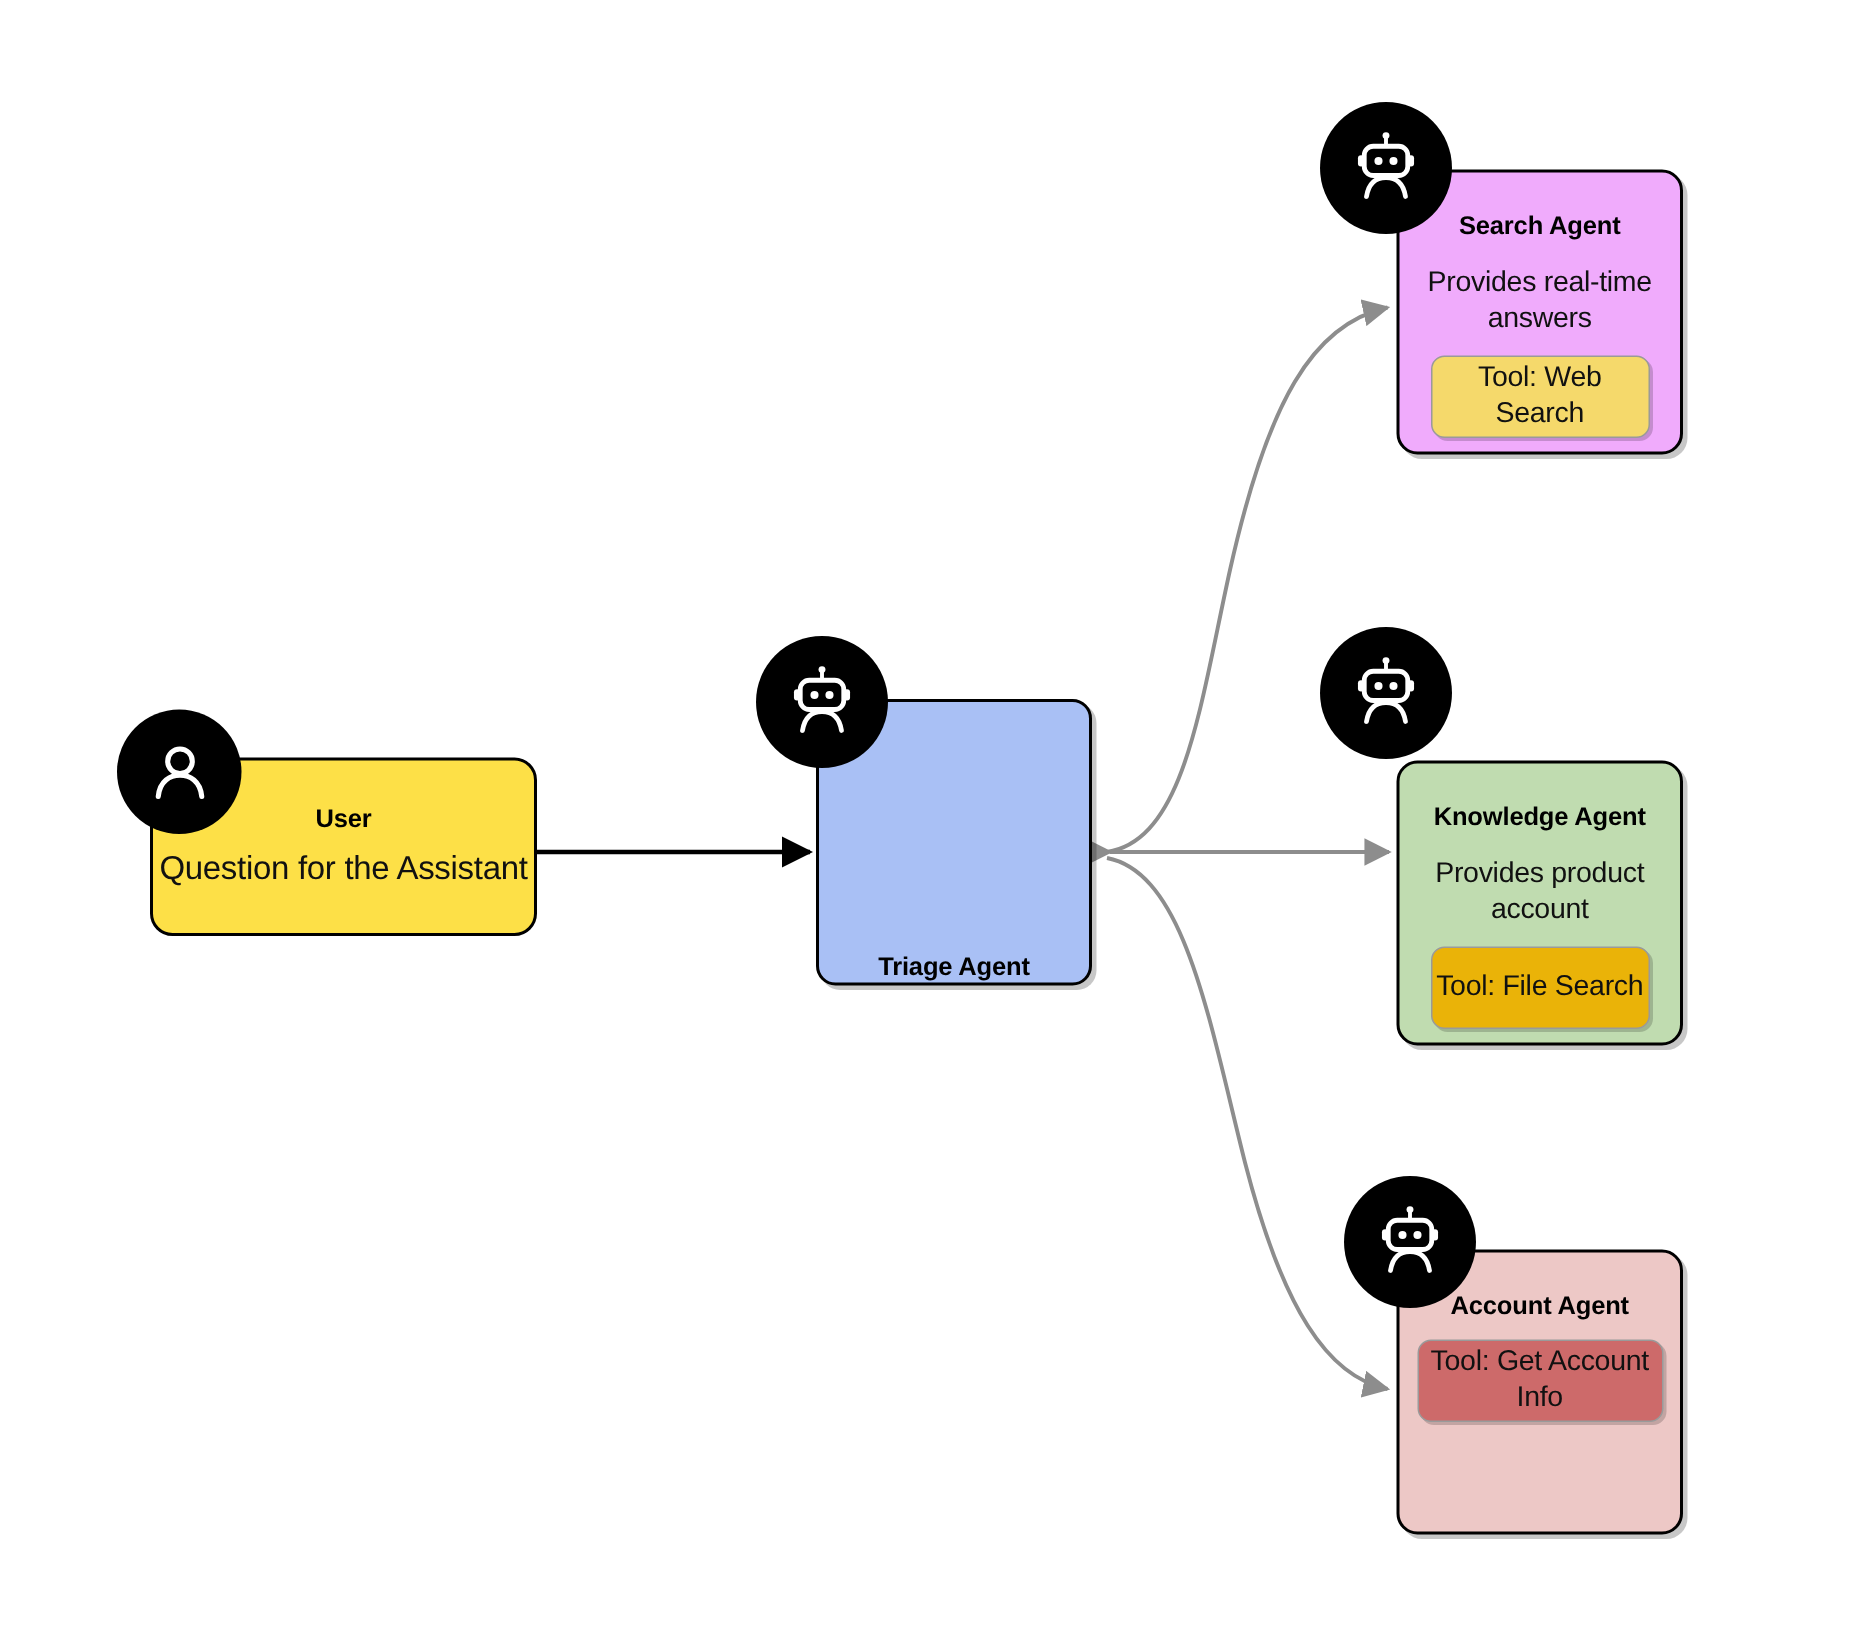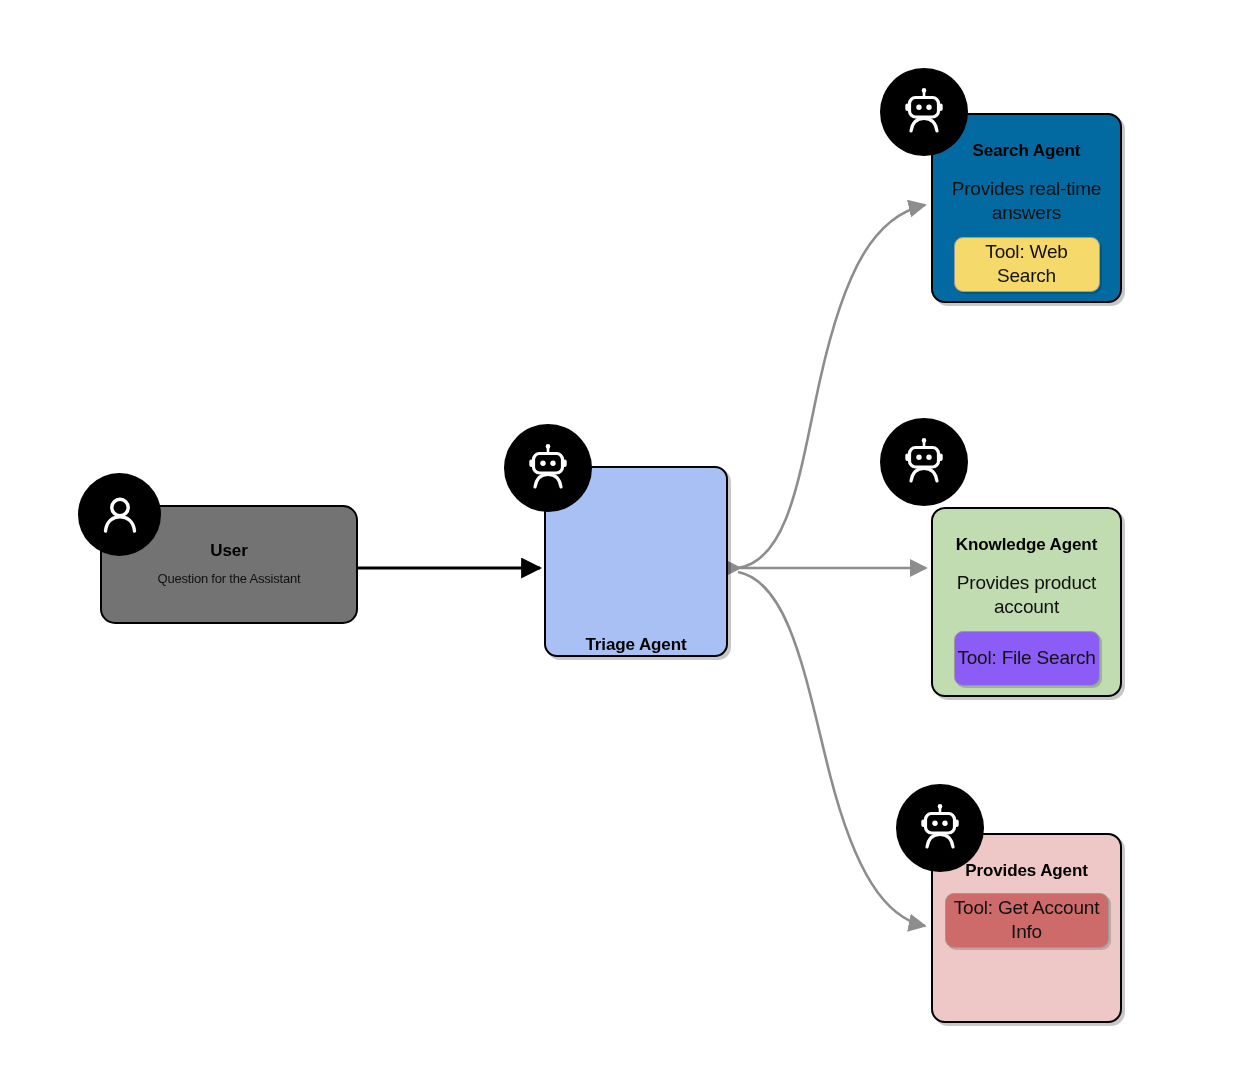--- a/index.html
+++ b/index.html
@@ -70,46 +70,46 @@
     box-shadow: 2px 2px 0 rgba(0,0,0,0.18);
   }
 
   
   #user-node {
     left: 100px;
     top: 505px;
     width: 258px;
     height: 119px;
     border-radius: 15px;
-    background: #737373;
+    background: #fde047;
     justify-content: center;
     gap: 10px;
   }
   #user-node .node-title { font-size: 17px; }
-  #user-node .node-desc  { font-size: 13px; }
+  #user-node .node-desc  { font-size: 22px; }
 
   
   #triage-node {
     left: 544px;
     top: 466px;
     width: 184px;
     height: 191px;
     border-radius: 13px;
     background: #a9c0f5;
     justify-content: flex-end;
   }
   #triage-node .node-title { font-size: 17px; }
 
   
   #search-node {
     left: 931px;
     top: 113px;
     width: 191px;
     height: 190px;
-    background: #0369a1;
+    background: #f0abfc;
     padding-top: 26px;
   }
   #search-node .node-desc { margin-top: 16px; width: 178px; }
   #search-node .tool-chip {
     margin-top: 12px;
     width: 146px;
     height: 55px;
     background: #f5d96b;
   }
 
@@ -121,21 +121,21 @@
     height: 190px;
     background: #c0dcb0;
     padding-top: 26px;
     margin-top: 34px;
   }
   #knowledge-node .node-desc { margin-top: 16px; width: 182px; }
   #knowledge-node .tool-chip {
     margin-top: 12px;
     width: 146px;
     height: 55px;
-    background: #8b5cf6;
+    background: #eab308;
   }
 
   
   #account-node {
     left: 931px;
     top: 833px;
     width: 191px;
     height: 190px;
     background: #edc8c6;
     padding-top: 26px;
@@ -250,21 +250,21 @@
       <rect x="11.5" y="11.5" width="29" height="19.5" rx="6" ry="6" fill="none" stroke="#ffffff" stroke-width="3.2"></rect>
       <rect x="7.3" y="17.5" width="4.2" height="7.5" rx="2" ry="2" fill="#ffffff"></rect>
       <rect x="40.5" y="17.5" width="4.2" height="7.5" rx="2" ry="2" fill="#ffffff"></rect>
       <circle cx="21" cy="21.3" r="2.7" fill="#ffffff"></circle>
       <circle cx="31" cy="21.3" r="2.7" fill="#ffffff"></circle>
       <path d="M 13 45 C 14.5 35.5, 20 32.4, 26 32.4 C 32 32.4, 37.5 35.5, 39 45" fill="none" stroke="#ffffff" stroke-width="3.2" stroke-linecap="round"></path>
     </svg>
   </div>
 
   <div class="node shadowed" id="account-node">
-    <div class="node-title">Provides Agent</div>
+    <div class="node-title">Account Agent</div>
     <div class="tool-chip">Tool: Get Account Info</div>
   </div>
   <div class="avatar" id="avatar-account">
     <svg width="52" height="52" viewBox="0 0 52 52" xmlns="http://www.w3.org/2000/svg">
       <line x1="26" y1="5" x2="26" y2="11" stroke="#ffffff" stroke-width="2.6" stroke-linecap="round"></line>
       <circle cx="26" cy="4.4" r="2.3" fill="#ffffff"></circle>
       <rect x="11.5" y="11.5" width="29" height="19.5" rx="6" ry="6" fill="none" stroke="#ffffff" stroke-width="3.2"></rect>
       <rect x="7.3" y="17.5" width="4.2" height="7.5" rx="2" ry="2" fill="#ffffff"></rect>
       <rect x="40.5" y="17.5" width="4.2" height="7.5" rx="2" ry="2" fill="#ffffff"></rect>
       <circle cx="21" cy="21.3" r="2.7" fill="#ffffff"></circle>

